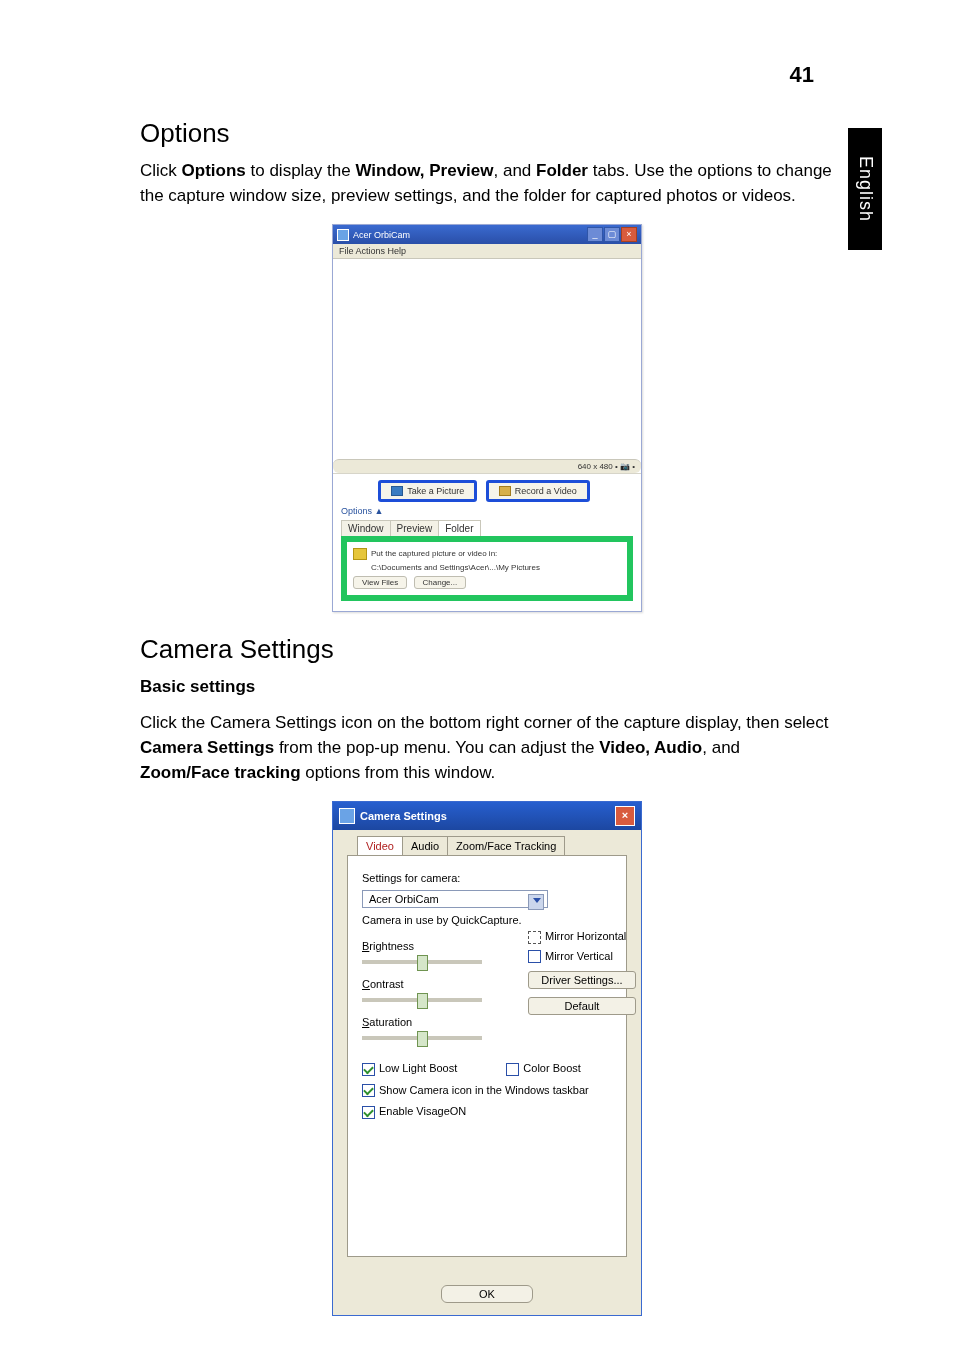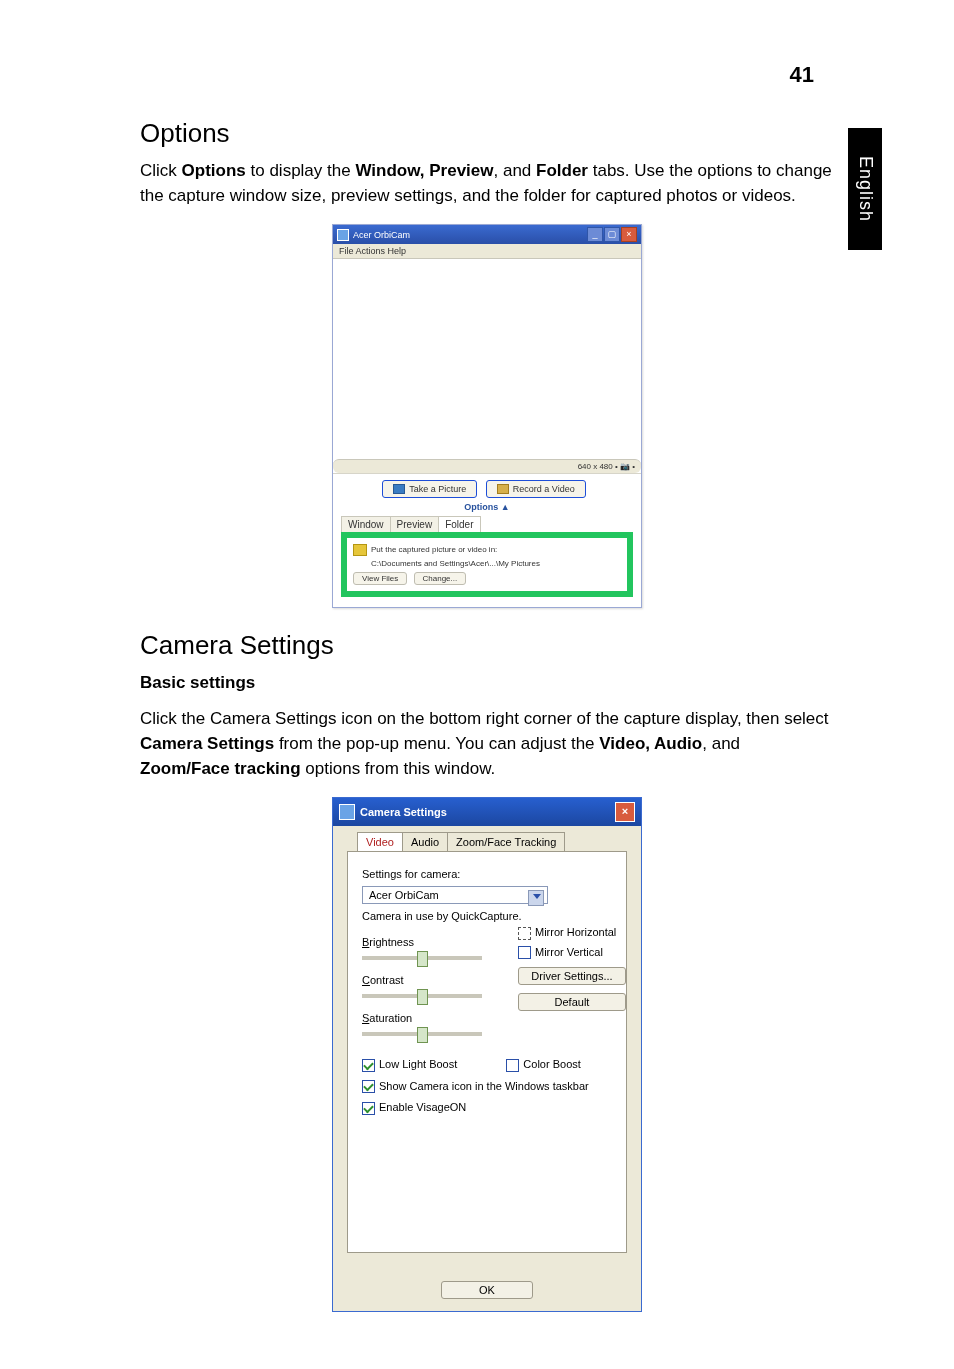--- a/index.html
+++ b/index.html
@@ -118,36 +118,35 @@
   }
   .orbicam-lower {
     background: #fff;
     border-top: 1px solid #d7d5c9;
     padding: 6px 8px 10px 8px;
   }
   .orbi-btn {
     display: inline-flex;
     align-items: center;
     gap: 4px;
-    border: 1px solid #1d4ed8;
+    border: 3px solid #1d4ed8;
     background: #f6f4ea;
     border-radius: 3px;
     padding: 3px 10px;
     margin-right: 6px;
     font-size: 9px;
     color:#333;
   }
   .camera-ic { width:10px;height:8px;background:#3a7cc2;border:1px solid #285a94; }
   .vid-ic { width:10px;height:8px;background:#d7b04a;border:1px solid #a37d1e; }
   .orbi-optlink {
-    text-align: center;
+    text-align: left;
     margin-top: 4px;
     color: #28529e;
     font-size: 9px;
-    font-weight: bold;
   }
   .orbi-tabs {
     margin-top: 4px;
     font-size: 10px;
     color:#333;
   }
   .orbi-tabs span {
     display:inline-block;
     padding: 2px 6px;
     border: 1px solid #c9c7ba;
@@ -261,21 +260,21 @@
   .slider .thumb {
     position:absolute;
     top:-5px;
     width:9px; height:14px;
     background:#d5e6c9;
     border:1px solid #6f9451;
   }
   .rightcol {
     position:absolute;
     top: 74px;
-    left: 170px;
+    left: 180px;
     width: 110px;
   }
   .chk {
     display:inline-block;
     width:11px;height:11px;
     border:1px solid #2a4fa8;
     background:#fff;
     vertical-align:middle;
     margin-right:4px;
     position:relative;
@@ -416,18 +415,18 @@
 
           <div style="margin-top:22px;">
             <span><span class="chk on"></span><span>Low Light Boost</span></span>
             <span style="margin-left:46px;"><span class="chk"></span><span>Color Boost</span></span>
           </div>
           <div style="margin-top:8px;"><span class="chk on"></span><span>Show Camera icon in the Windows taskbar</span></div>
           <div style="margin-top:8px;"><span class="chk on"></span><span>Enable VisageON</span></div>
         </div>
       </div>
       <div class="okbar">
-        <span class="sbtn" style="min-width:70px;">OK</span>
+        <span class="sbtn" style="min-width:70px;border-radius:6px;">OK</span>
       </div>
     </div>
   </div>
 
 </div>
 
 </body></html>

